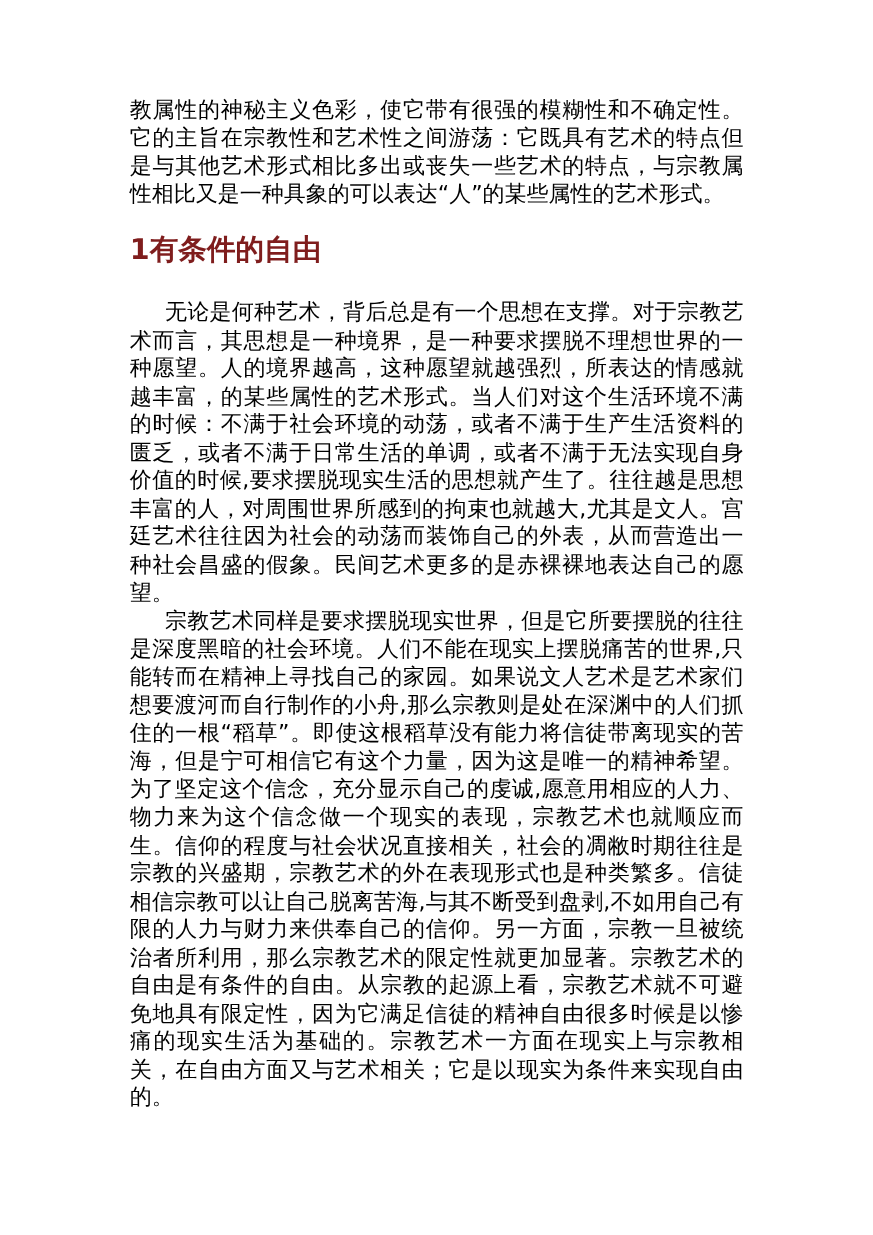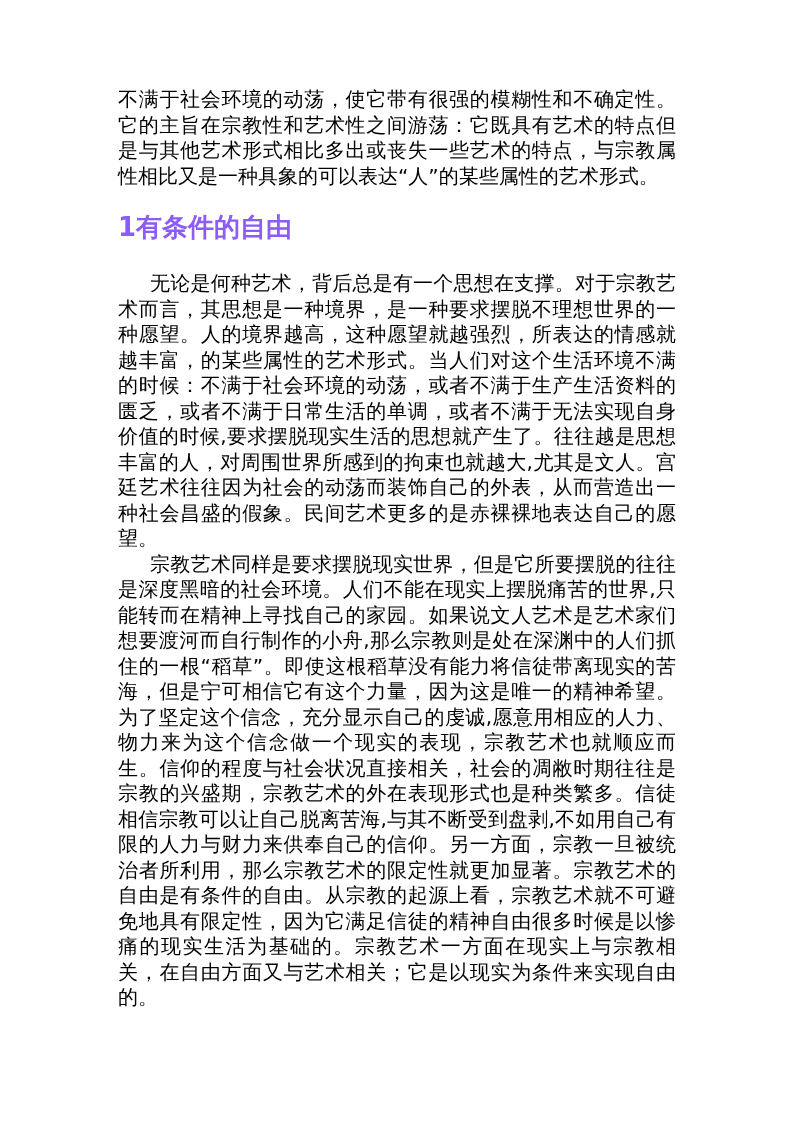--- a/index.html
+++ b/index.html
@@ -34,30 +34,30 @@
   }
   .body-text.indented {
     text-indent: 32px;
   }
   .section-heading {
     margin: 23px 0 28px 0;
     font-size: 26px;
     line-height: 31px;
     font-weight: bold;
     text-align: left;
-    color: #8b5cf6;
+    color: #7f1d1d;
   }
 </style>
 </head>
 <body>
 
 <div class="page">
   <div class="content">
 
-    <p class="body-text">不满于社会环境的动荡，使它带有很强的模糊性和不确定性。它的主旨在宗教性和艺术性之间游荡：它既具有艺术的特点但是与其他艺术形式相比多出或丧失一些艺术的特点，与宗教属性相比又是一种具象的可以表达“人”的某些属性的艺术形式。</p>
+    <p class="body-text">教属性的神秘主义色彩，使它带有很强的模糊性和不确定性。它的主旨在宗教性和艺术性之间游荡：它既具有艺术的特点但是与其他艺术形式相比多出或丧失一些艺术的特点，与宗教属性相比又是一种具象的可以表达“人”的某些属性的艺术形式。</p>
 
     <h1 class="section-heading">1有条件的自由</h1>
 
     <p class="body-text indented">无论是何种艺术，背后总是有一个思想在支撑。对于宗教艺术而言，其思想是一种境界，是一种要求摆脱不理想世界的一种愿望。人的境界越高，这种愿望就越强烈，所表达的情感就越丰富，的某些属性的艺术形式。当人们对这个生活环境不满的时候：不满于社会环境的动荡，或者不满于生产生活资料的匮乏，或者不满于日常生活的单调，或者不满于无法实现自身价值的时候,要求摆脱现实生活的思想就产生了。往往越是思想丰富的人，对周围世界所感到的拘束也就越大,尤其是文人。宫廷艺术往往因为社会的动荡而装饰自己的外表，从而营造出一种社会昌盛的假象。民间艺术更多的是赤裸裸地表达自己的愿望。</p>
 
     <p class="body-text indented">宗教艺术同样是要求摆脱现实世界，但是它所要摆脱的往往是深度黑暗的社会环境。人们不能在现实上摆脱痛苦的世界,只能转而在精神上寻找自己的家园。如果说文人艺术是艺术家们想要渡河而自行制作的小舟,那么宗教则是处在深渊中的人们抓住的一根“稻草”。即使这根稻草没有能力将信徒带离现实的苦海，但是宁可相信它有这个力量，因为这是唯一的精神希望。为了坚定这个信念，充分显示自己的虔诚,愿意用相应的人力、物力来为这个信念做一个现实的表现，宗教艺术也就顺应而生。信仰的程度与社会状况直接相关，社会的凋敝时期往往是宗教的兴盛期，宗教艺术的外在表现形式也是种类繁多。信徒相信宗教可以让自己脱离苦海,与其不断受到盘剥,不如用自己有限的人力与财力来供奉自己的信仰。另一方面，宗教一旦被统治者所利用，那么宗教艺术的限定性就更加显著。宗教艺术的自由是有条件的自由。从宗教的起源上看，宗教艺术就不可避免地具有限定性，因为它满足信徒的精神自由很多时候是以惨痛的现实生活为基础的。宗教艺术一方面在现实上与宗教相关，在自由方面又与艺术相关；它是以现实为条件来实现自由的。</p>
 
   </div>
 </div>
 

